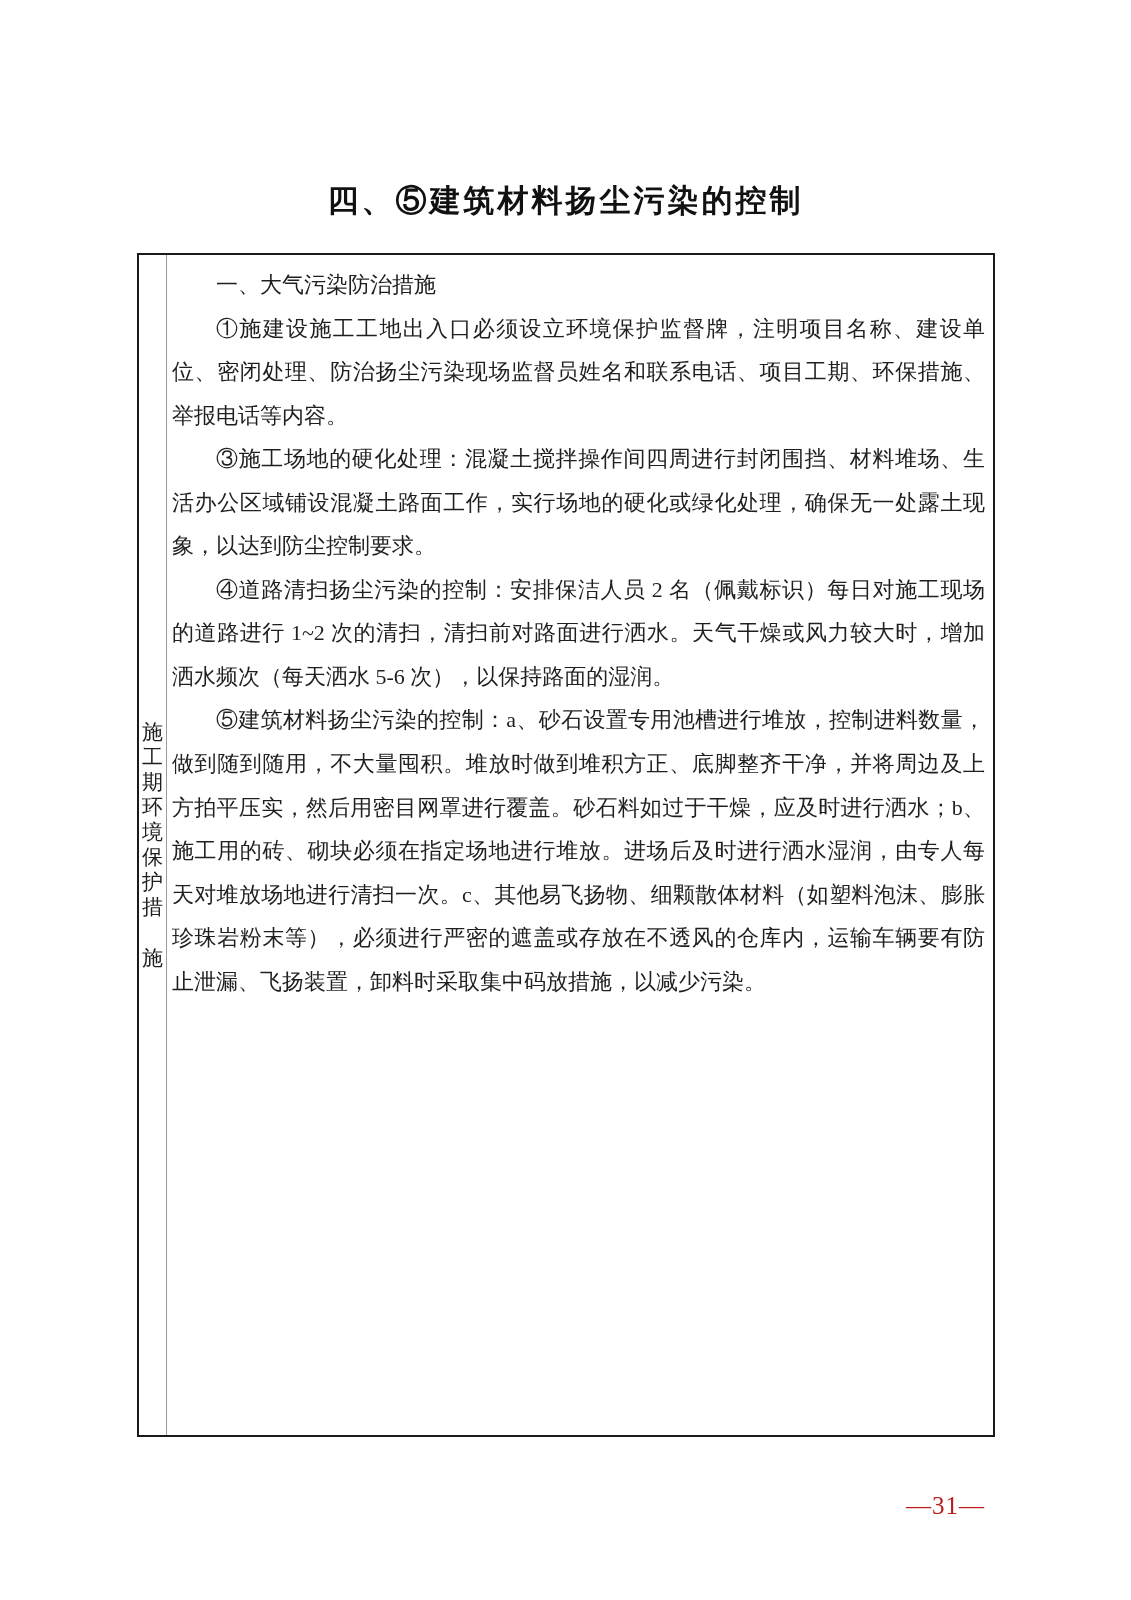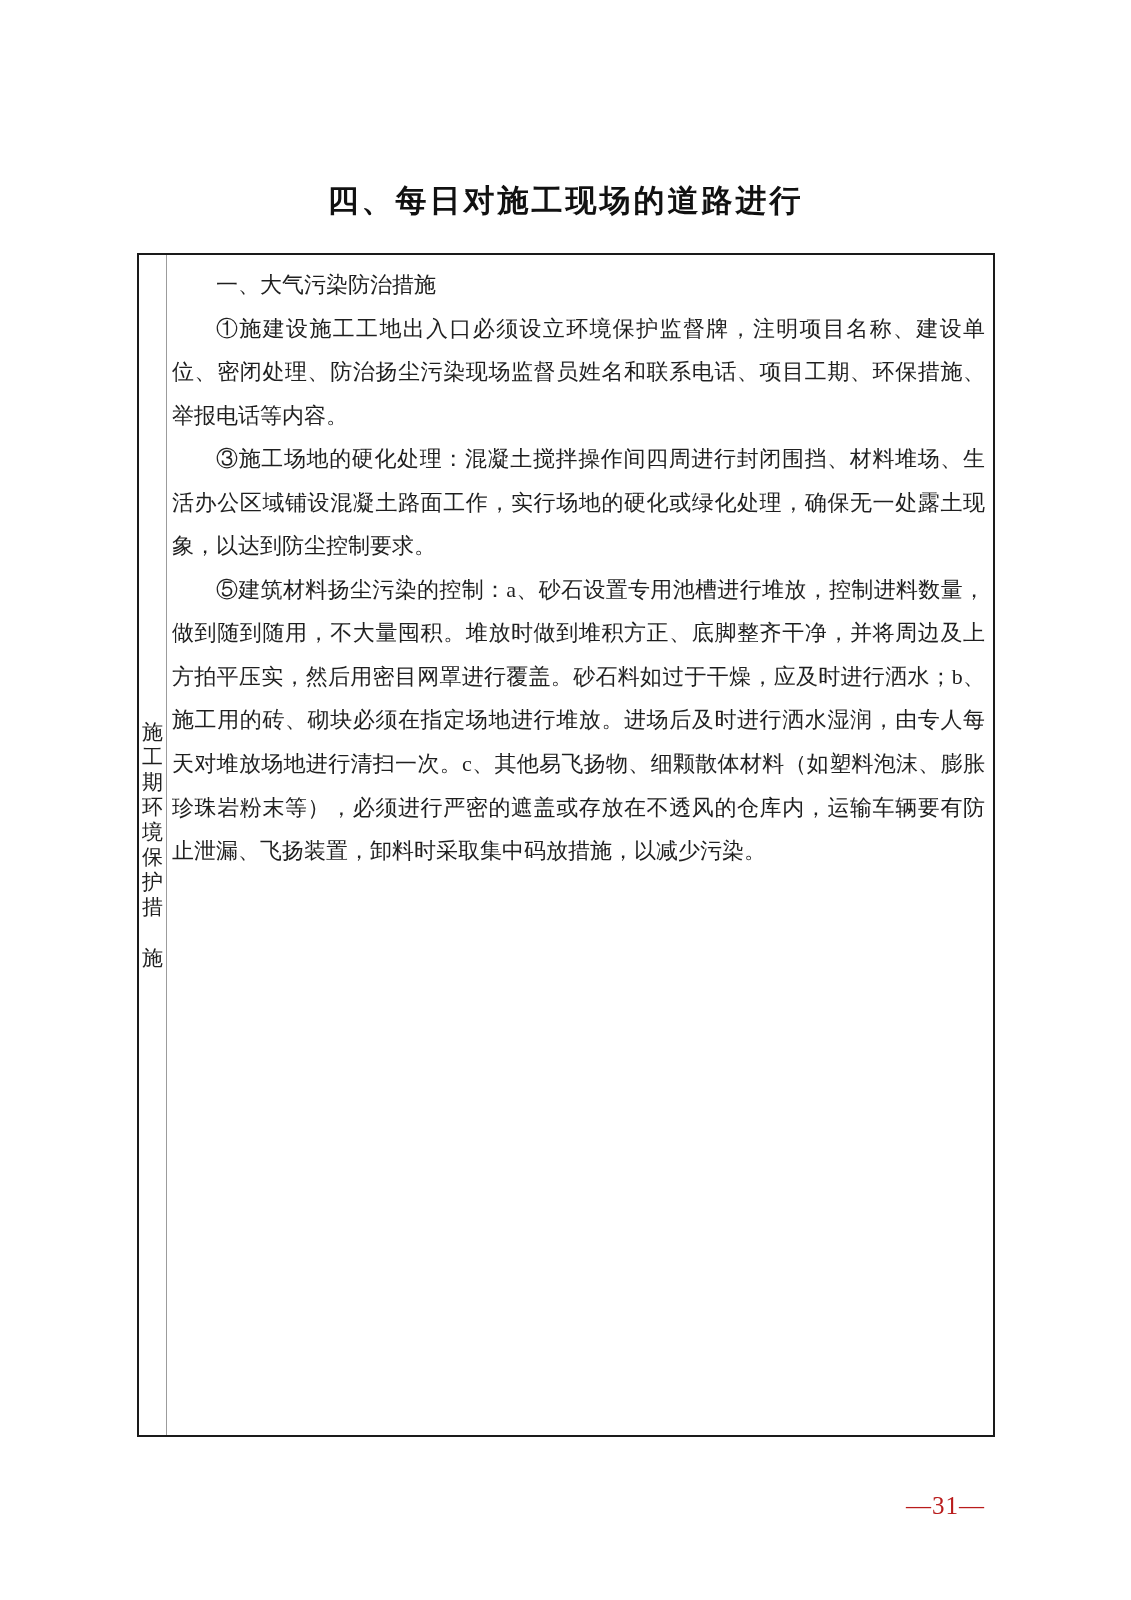--- a/index.html
+++ b/index.html
@@ -78,37 +78,38 @@
     top: 1492px;
     right: 146px;
     font-size: 25px;
     color: #b91c1c;
     letter-spacing: 1px;
   }
 </style>
 </head>
 <body>
 
-<h1 class="doc-title">四、每日对施工现场的道路进行</h1>
+<h1 class="doc-title">四、⑤建筑材料扬尘污染的控制</h1>
 
 <div class="measures-table">
   <div class="row-header-cell">
     <div>
         <div class="vchar">施</div>
         <div class="vchar">工</div>
         <div class="vchar">期</div>
         <div class="vchar">环</div>
         <div class="vchar">境</div>
         <div class="vchar">保</div>
         <div class="vchar">护</div>
         <div class="vchar">措</div>
         <div class="vchar">施</div>
       </div>
   </div>
   <div class="table-body-cell">
     <p>一、大气污染防治措施</p>
     <p>①施建设施工工地出入口必须设立环境保护监督牌，注明项目名称、建设单位、密闭处理、防治扬尘污染现场监督员姓名和联系电话、项目工期、环保措施、举报电话等内容。</p>
     <p>③施工场地的硬化处理：混凝土搅拌操作间四周进行封闭围挡、材料堆场、生活办公区域铺设混凝土路面工作，实行场地的硬化或绿化处理，确保无一处露土现象，以达到防尘控制要求。</p>
+    <p>④道路清扫扬尘污染的控制：安排保洁人员 2 名（佩戴标识）每日对施工现场的道路进行 1~2 次的清扫，清扫前对路面进行洒水。天气干燥或风力较大时，增加洒水频次（每天洒水 5-6 次），以保持路面的湿润。</p>
     <p>⑤建筑材料扬尘污染的控制：a、砂石设置专用池槽进行堆放，控制进料数量，做到随到随用，不大量囤积。堆放时做到堆积方正、底脚整齐干净，并将周边及上方拍平压实，然后用密目网罩进行覆盖。砂石料如过于干燥，应及时进行洒水；b、施工用的砖、砌块必须在指定场地进行堆放。进场后及时进行洒水湿润，由专人每天对堆放场地进行清扫一次。c、其他易飞扬物、细颗散体材料（如塑料泡沫、膨胀珍珠岩粉末等），必须进行严密的遮盖或存放在不透风的仓库内，运输车辆要有防止泄漏、飞扬装置，卸料时采取集中码放措施，以减少污染。</p>
   </div>
 </div>
 
 <div class="page-number">—31—</div>
 
 </body></html>

